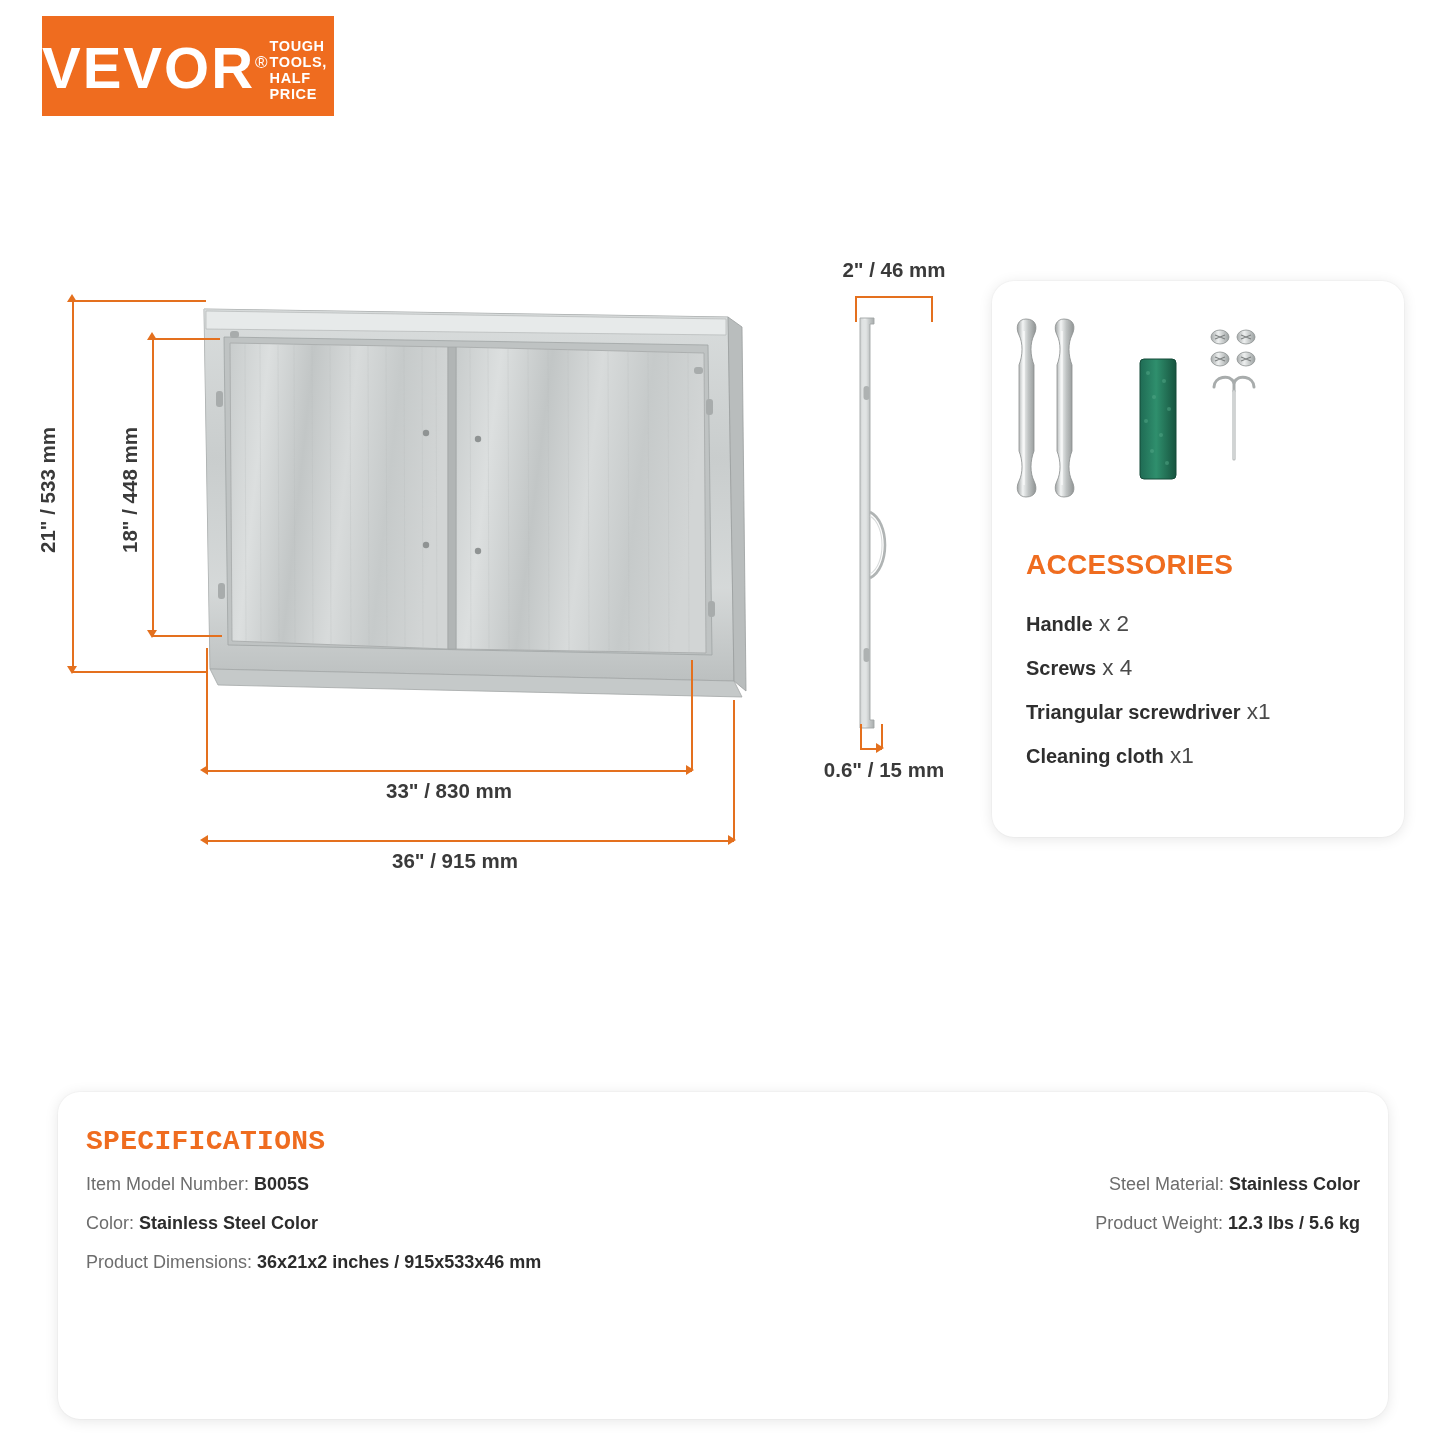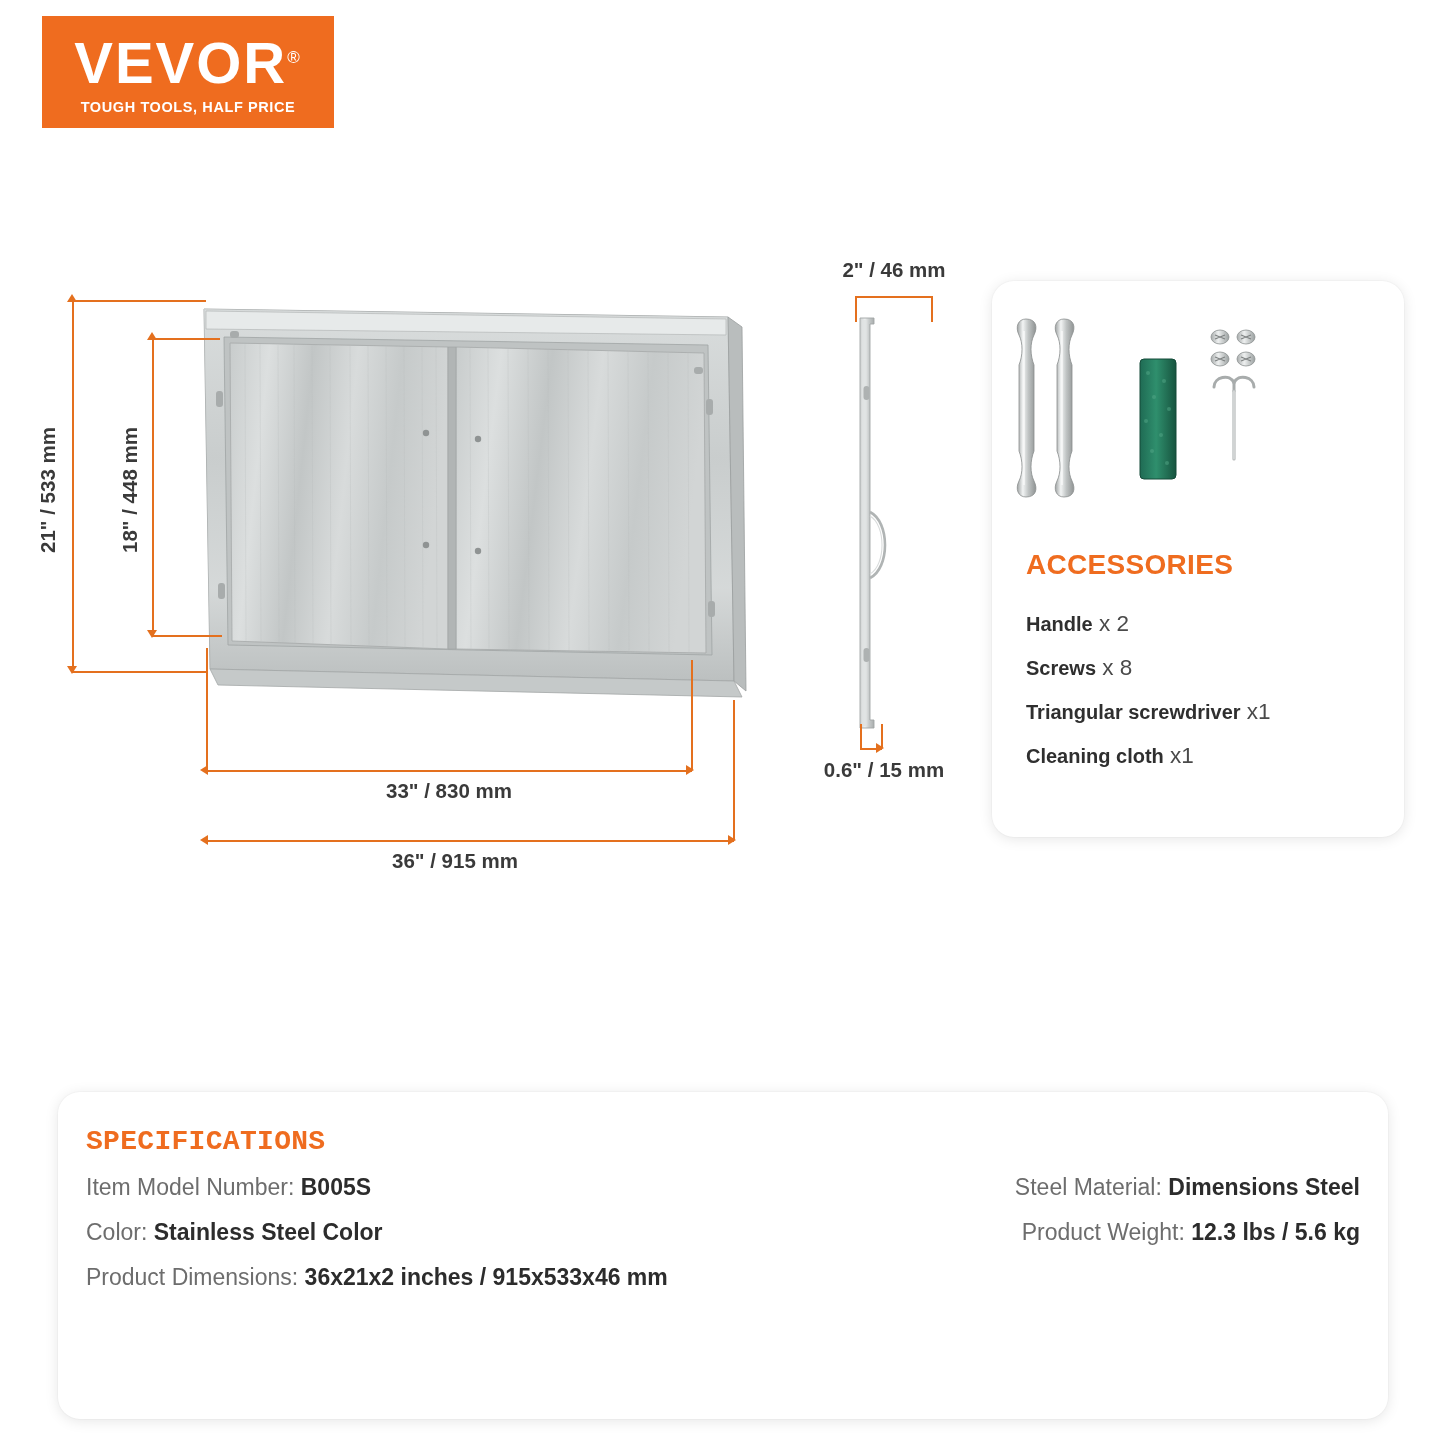--- a/index.html
+++ b/index.html
@@ -6,22 +6,22 @@
   body{
     width:1445px;height:1445px;
     background:#ffffff;
     font-family:"Liberation Sans", sans-serif;
     position:relative;
     overflow:hidden;
     color:#3b3b3b;
   }
   
   .logo{
-    position:absolute;left:42px;top:16px;width:292px;height:112px;
-    background:#ef6c1f;display:flex;flex-direction:column;
+    position:absolute;left:42px;top:16px;width:292px;height:100px;
+    background:#ef6c1f;display:flex;flex-direction:row;
     align-items:center;justify-content:center;
   }
   .logo-word{
     font-weight:bold;font-size:58px;letter-spacing:2px;color:#ffffff;
     line-height:58px;position:relative;
   }
   .logo-reg{
     font-size:17px;vertical-align:super;font-weight:normal;
   }
   .logo-sub{
@@ -54,21 +54,21 @@
 
   .sec-title{
     color:#ef6c1f;font-weight:bold;font-size:28px;letter-spacing:.3px;
   }
   .acc-line{
     font-size:22.5px;color:#4a4a4a;margin-top:18px;
   }
   .acc-line b{color:#2f2f2f;font-weight:bold;font-size:20px;}
 
   
-  .spec-row{font-size:23px;color:#6d6d6d;margin-bottom:18px;white-space:nowrap;}
+  .spec-row{font-size:18px;color:#6d6d6d;margin-bottom:18px;white-space:nowrap;}
   .spec-row b{color:#2c2c2c;font-weight:bold;}
   #spec-title{position:absolute;left:86px;top:1126px;font-family:Liberation Mono, monospace;}
 
   
   #door-wrap{position:absolute;left:190px;top:283px;width:560px;height:460px;}
   #side-wrap{position:absolute;left:840px;top:300px;width:70px;height:445px;}
 </style>
 </head>
 <body>
 
@@ -303,21 +303,21 @@
 
   <div class="sec-title" style="position:absolute;left:34px;top:268px;">ACCESSORIES</div>
 
   <div style="position:absolute;left:34px;top:312px;">
     <div class="acc-line">
       <b>Handle</b>
       <span>x 2</span>
     </div>
     <div class="acc-line">
       <b>Screws</b>
-      <span>x 8</span>
+      <span>x 4</span>
     </div>
     <div class="acc-line">
       <b>Triangular screwdriver</b>
       <span>x1</span>
     </div>
     <div class="acc-line">
       <b>Cleaning cloth</b>
       <span>x1</span>
     </div>
   </div>
@@ -337,20 +337,20 @@
     </div>
     <div class="spec-row">
       <span>Product Dimensions:</span>
       <b>36x21x2 inches / 915x533x46 mm</b>
     </div>
   </div>
 
   <div style="position:absolute;right:28px;top:82px;text-align:right;">
     <div class="spec-row">
       <span>Steel Material:</span>
-      <b>Dimensions Steel</b>
+      <b>Stainless Color</b>
     </div>
     <div class="spec-row">
       <span>Product Weight:</span>
       <b>12.3 lbs / 5.6 kg</b>
     </div>
   </div>
 </div>
 
 </body></html>

